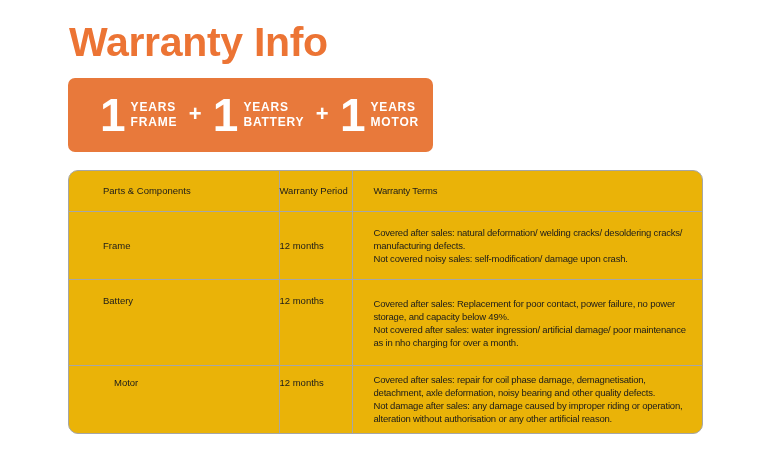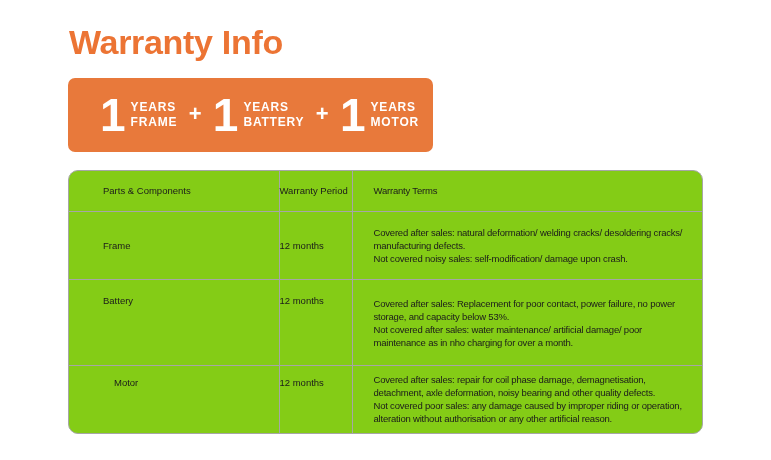--- a/index.html
+++ b/index.html
@@ -9,21 +9,21 @@
     font-family: "Liberation Sans", sans-serif;
     color: #1b1b1b;
     position: relative;
     overflow: hidden;
   }
   .page { position: absolute; inset: 0; background: #ffffff; }
 
   
   .page-title {
     position: absolute; left: 69px; top: 22px;
-    font-size: 34px; line-height: 40px; font-weight: bold;
+    font-size: 41px; line-height: 40px; font-weight: bold;
     letter-spacing: -0.3px;
     color: #EC7434;
   }
 
   
   .banner {
     position: absolute; left: 68px; top: 78px;
     width: 365px; height: 74px;
     background: #E8793B;
     border-radius: 7px;
@@ -46,21 +46,21 @@
     padding-bottom: 2px;
   }
 
   
   .table-wrap {
     position: absolute; left: 68px; top: 170px;
     width: 635px; height: 264px;
     border: 1px solid #A6A6A6;
     border-radius: 10px;
     overflow: hidden;
-    background: #84cc16;
+    background: #eab308;
   }
   table.warranty {
     width: 100%; height: 100%;
     border-collapse: collapse;
     table-layout: fixed;
   }
   col.c1 { width: 210px; }
   col.c2 { width: 73px; }
   col.c3 { width: 350px; }
   .warranty td, .warranty th {
@@ -136,29 +136,29 @@
           <td class="cell-period">12 months</td>
           <td class="cell-terms">
             <div>Covered after sales: natural deformation/ welding cracks/ desoldering cracks/ manufacturing defects.</div>
             <div>Not covered noisy sales: self-modification/ damage upon crash.</div>
           </td>
         </tr>
         <tr class="row-battery">
           <td class="cell-part">Battery</td>
           <td class="cell-period">12 months</td>
           <td class="cell-terms">
-            <div>Covered after sales: Replacement for poor contact, power failure, no power storage, and capacity below 53%.</div>
-            <div>Not covered after sales: water maintenance/ artificial damage/ poor maintenance as in nho charging for over a month.</div>
+            <div>Covered after sales: Replacement for poor contact, power failure, no power storage, and capacity below 49%.</div>
+            <div>Not covered after sales: water ingression/ artificial damage/ poor maintenance as in nho charging for over a month.</div>
           </td>
         </tr>
         <tr class="row-motor">
           <td class="cell-part">Motor</td>
           <td class="cell-period">12 months</td>
           <td class="cell-terms">
             <div>Covered after sales: repair for coil phase damage, demagnetisation, detachment, axle deformation, noisy bearing and other quality defects.</div>
-            <div>Not covered poor sales: any damage caused by improper riding or operation, alteration without authorisation or any other artificial reason.</div>
+            <div>Not damage after sales: any damage caused by improper riding or operation, alteration without authorisation or any other artificial reason.</div>
           </td>
         </tr>
       </tbody>
     </table>
   </div>
 
 </div>
 
 </body></html>

